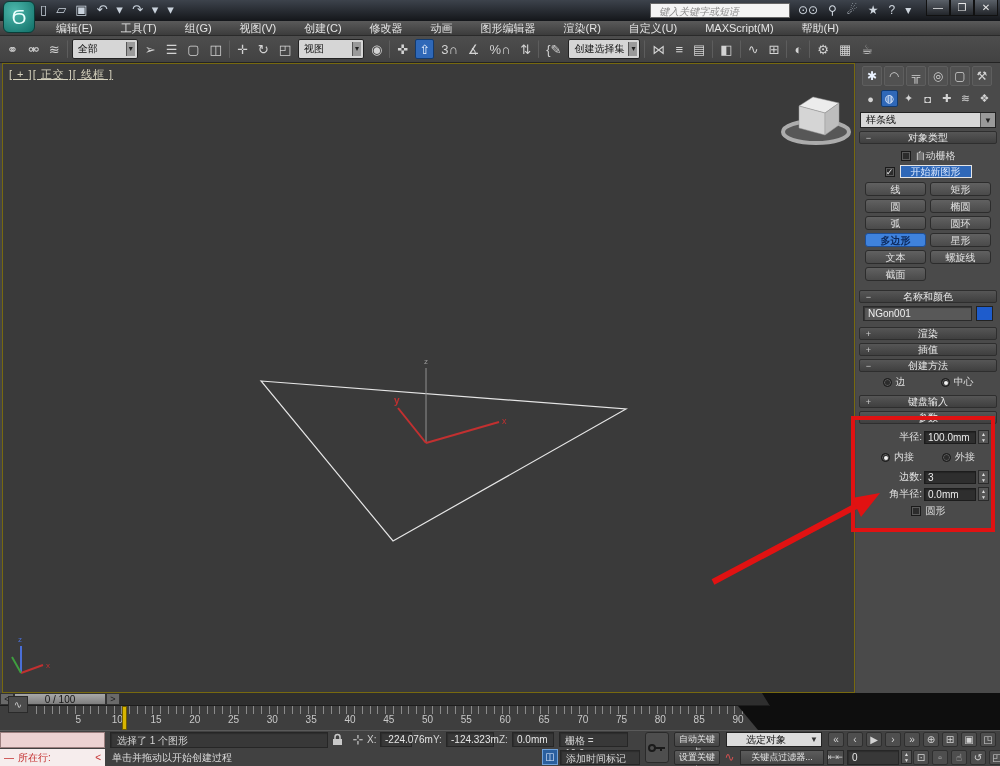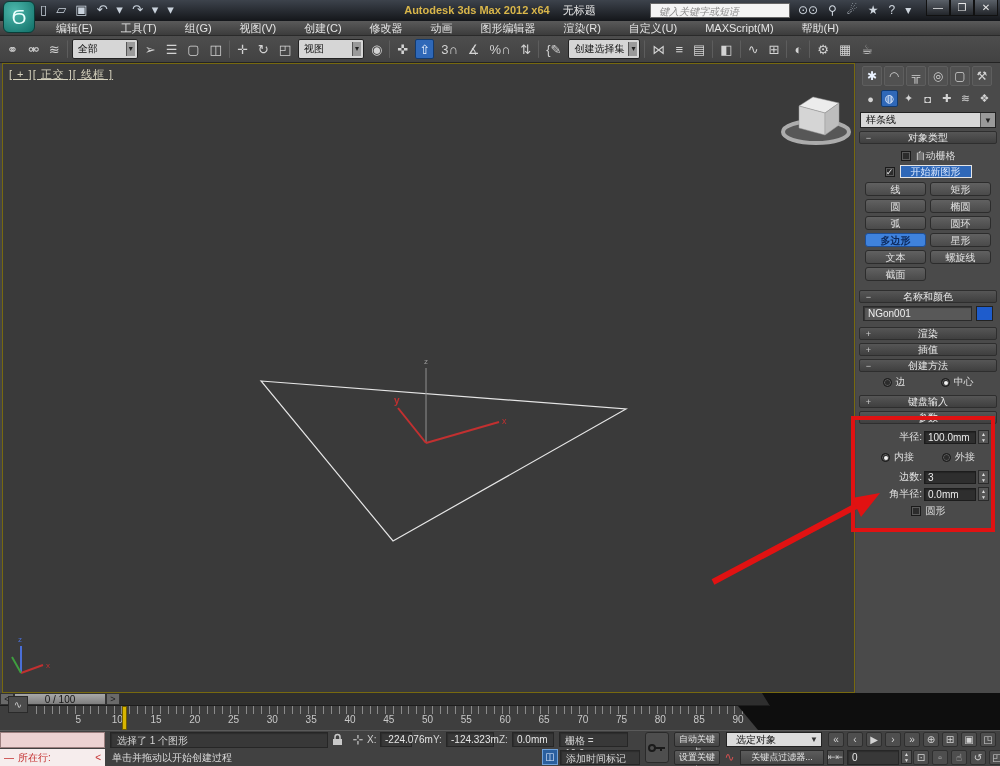--- a/index.html
+++ b/index.html
@@ -128,21 +128,21 @@
   .sfield { position:absolute; top:1px; height:15px; font-size:10px; color:#e6e6e6; padding:1px 4px; }
   #grid-box { position:absolute; left:559px; top:1px; width:69px; height:15px; font-size:10px; padding:1px 5px; }
   #timetag-box { position:absolute; left:560px; top:1px; width:80px; height:15px; font-size:10px; padding:1px 5px; }
   #timetag-icon { position:absolute; left:542px; top:0px; width:16px; height:16px; background:#2a5f9e;
     border:1px solid #6fa0d8; color:#dce9ff; font-size:10px; text-align:center; line-height:14px; }
   #key-btn { position:absolute; left:645px; top:732px; width:24px; height:31px; background:#4e4e4e;
     border:1px solid #2a2a2a; border-radius:3px; z-index:3; display:flex; align-items:center; justify-content:center; }
   .skbtn { position:absolute; left:674px; top:1px; width:46px; height:15px; background:linear-gradient(#5c5c5c,#464646);
     border:1px solid #2a2a2a; border-radius:2px; font-size:9px; text-align:center; line-height:13px; color:#e2e2e2; }
   #sel-dropdown { position:absolute; left:726px; top:1px; width:96px; height:15px; background:#dcdcdc; color:#111;
-    border:1px solid #222; font-size:10px; display:flex; align-items:center; padding-left:9px; }
+    border:1px solid #222; font-size:10px; display:flex; align-items:center; padding-left:19px; }
   #sel-dropdown .dcaret2 { margin-left:auto; font-size:8px; padding:0 3px; color:#333; }
   #newkey-icon { position:absolute; left:722px; top:1px; width:15px; height:15px; color:#d05050; font-size:12px; text-align:center; line-height:14px; }
   #keyfilters-btn { position:absolute; left:740px; top:1px; width:84px; height:15px; background:linear-gradient(#5c5c5c,#464646);
     border:1px solid #2a2a2a; font-size:9px; text-align:center; line-height:13px; color:#e2e2e2; }
   #keymode-btn { position:absolute; left:827px; top:1px; width:17px; height:15px; background:#4e4e4e; border:1px solid #2a2a2a;
     color:#ccc; font-size:9px; text-align:center; line-height:13px; }
   #frame-field { position:absolute; left:847px; top:1px; width:52px; height:15px; font-size:10px; }
   #frame-spin { position:absolute; left:901px; top:1px; }
   .icon-strip { position:absolute; display:flex; gap:3px; }
   .icon-strip .titem { width:16px; height:15px; justify-content:center; background:#4e4e4e; border:1px solid #2f2f2f; font-size:10px; padding:0; }
@@ -162,24 +162,20 @@
 
     <span class="qi">▯</span>
         <span class="qi">▱</span>
         <span class="qi">▣</span>
         <span class="qi">↶</span>
         <span class="qi">▾</span>
         <span class="qi">↷</span>
         <span class="qi">▾</span>
         <span class="qi">▾</span>
       </div>
-    <div id="win-title">
-      <span class="prod">Autodesk 3ds Max 2012 x64</span>
-      <span class="doc">无标题</span>
-    </div>
     <div id="searchbox">键入关键字或短语</div>
     <div id="title-icons">
 
     <span class="qi">⊙⊙</span>
         <span class="qi">⚲</span>
         <span class="qi">☄</span>
         <span class="qi">★</span>
         <span class="qi">?</span>
         <span class="qi">▾</span>
       </div>

